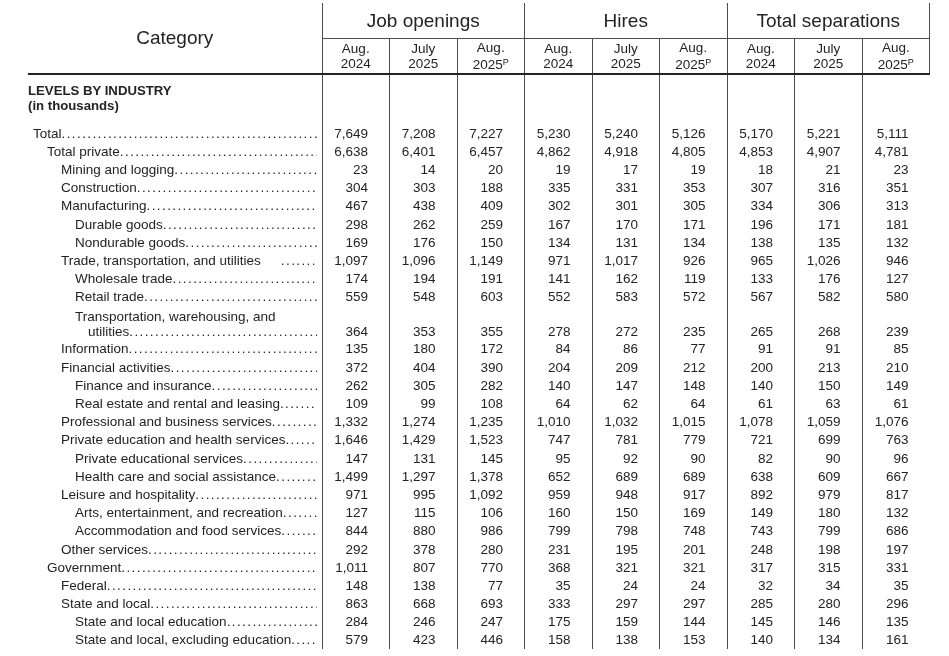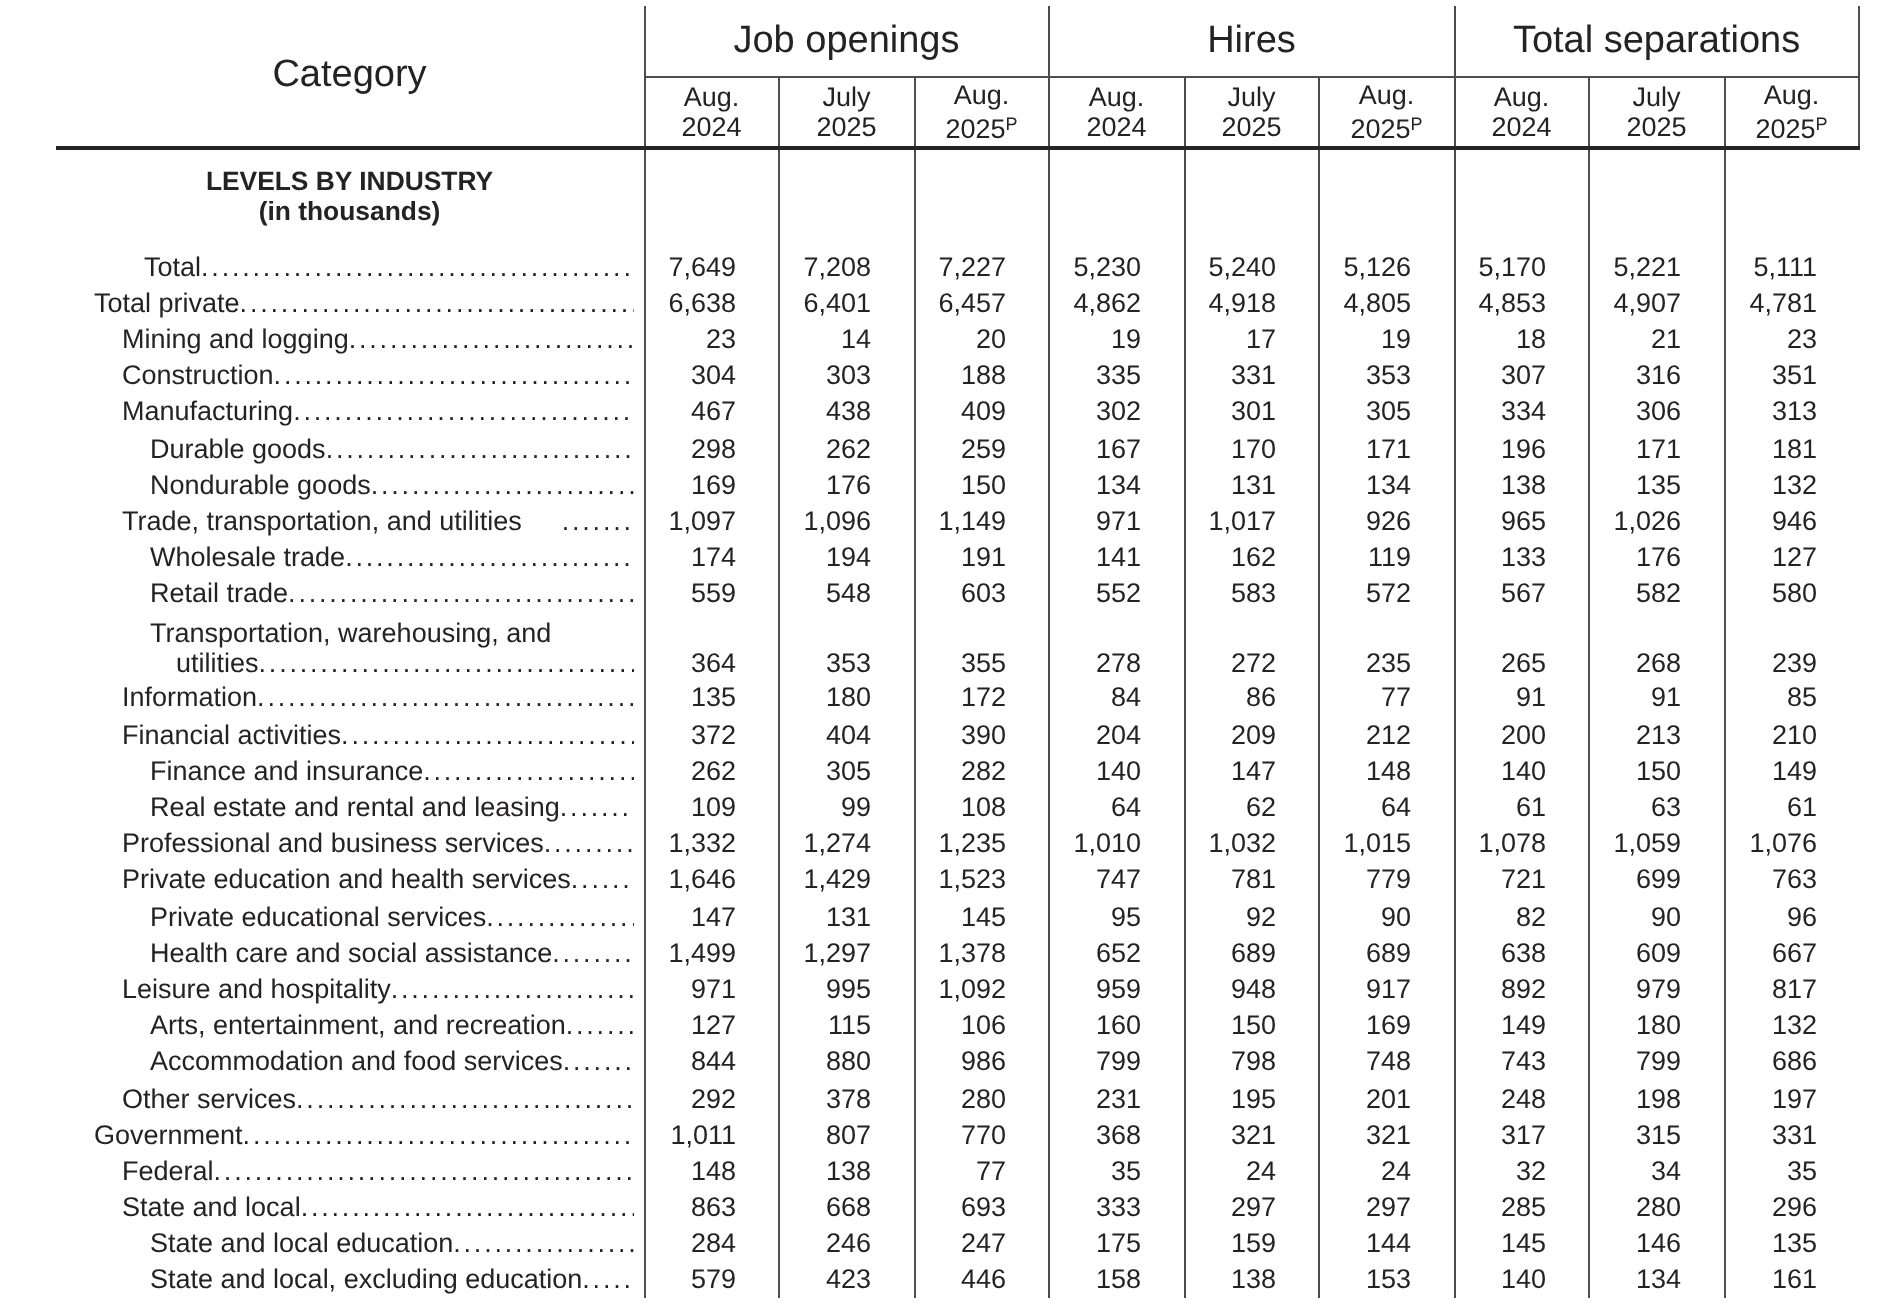--- a/index.html
+++ b/index.html
@@ -40,21 +40,21 @@
     height:34px;vertical-align:middle;text-align:center;
     font-size:13.5px;line-height:15px;
     border-left:1px solid #4d4d4d;
     border-bottom:2px solid #242424;
   }
   .sup{font-size:9px;vertical-align:4px;letter-spacing:0;}
 
   
   tr.section-row td{height:46px;vertical-align:middle;}
   td.section{
-    text-align:center;font-weight:bold;font-size:13.2px;line-height:15px;
+    font-weight:bold;font-size:13.2px;line-height:15px;
     padding-bottom:3px;
   }
   td.vline{border-left:1px solid #4d4d4d;}
 
   
   tr.body-row td{height:18.2px;vertical-align:middle;font-size:13.5px;line-height:15px;}
   tr.body-row.wrap td{height:33px;vertical-align:bottom;padding-bottom:1px;}
   td.cat{padding-right:5px;}
   .catline{display:flex;align-items:baseline;}
   .lbl{white-space:nowrap;}
@@ -141,21 +141,21 @@
           <td class="vline"></td>
           <td class="vline"></td>
           <td class="vline"></td>
           <td class="vline"></td>
           <td class="vline"></td>
           <td class="vline"></td>
           <td class="vline"></td>
         </tr>
     <tr class="body-row">
           <td class="cat">
-            <div class="catline" style="padding-left: 5px; margin-left: 39px;">
+            <div class="catline" style="padding-left: 5px;">
               <span class="lbl">Total</span>
               <span class="dots"></span>
             </div>
           </td>
           <td class="num">7,649</td>
           <td class="num">7,208</td>
           <td class="num">7,227</td>
           <td class="num">5,230</td>
           <td class="num">5,240</td>
           <td class="num">5,126</td>

